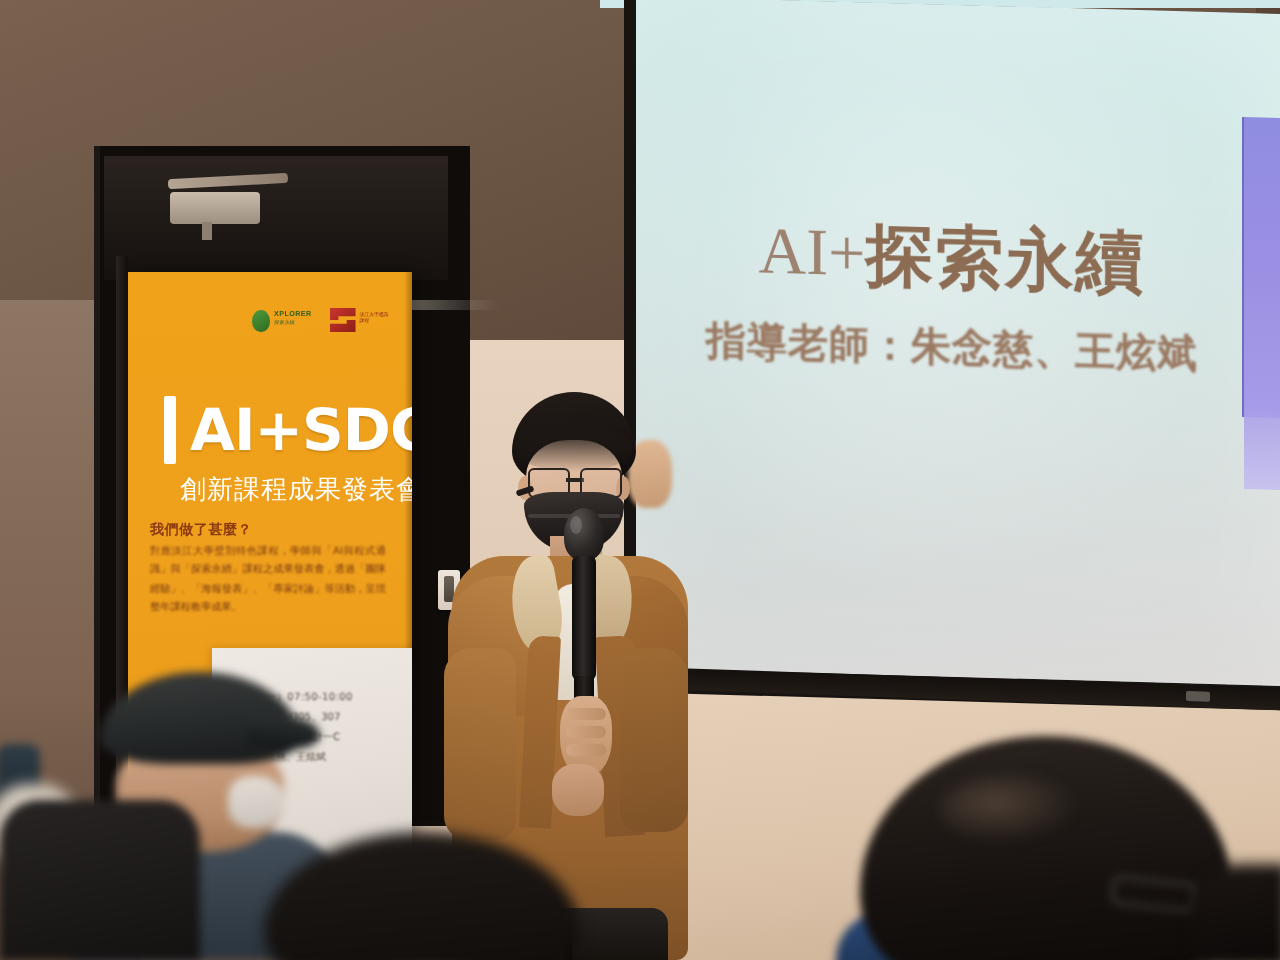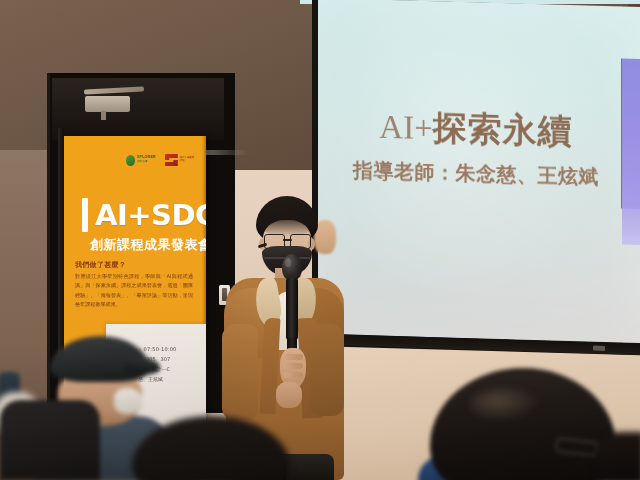--- a/index.html
+++ b/index.html
@@ -190,21 +190,21 @@
   }
   .banner-title{
     font-family:"DejaVu Sans","Liberation Sans",sans-serif;
     font-weight:bold;font-size:29px;color:#ffffff;
     letter-spacing:-0.5px;line-height:1;white-space:nowrap;
     text-shadow:0 1px 1px rgba(120,70,0,.25);
   }
   .banner-subtitle{
     position:absolute;left:26px;top:100px;
     font-family:"DejaVu Sans","Liberation Sans",sans-serif;
-    font-weight:bold;font-size:13px;color:#ffffff;
+    font-weight:normal;font-size:13px;color:#ffffff;
     letter-spacing:.5px;white-space:nowrap;
     filter:blur(.2px);
   }
   .banner-section-head{
     position:absolute;left:11px;top:124px;
     font-family:"DejaVu Sans","Liberation Sans",sans-serif;
     font-weight:bold;font-size:7px;color:#8c3a12;
     letter-spacing:.3px;filter:blur(.35px);
   }
   .banner-body{

